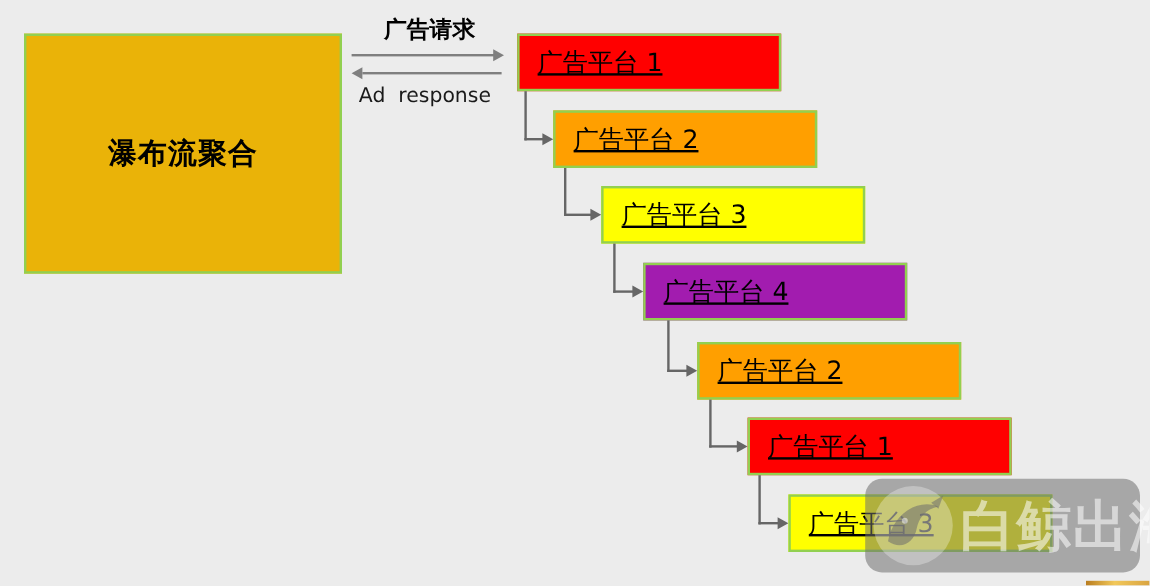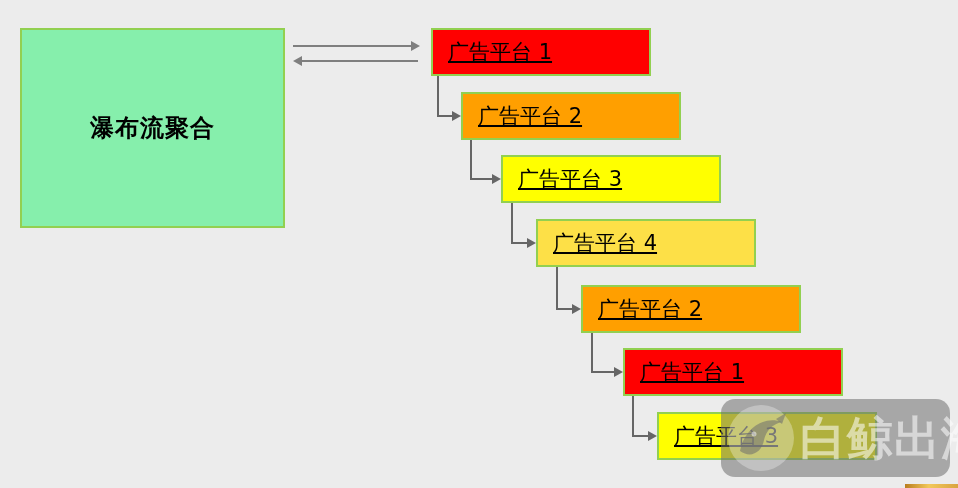--- a/index.html
+++ b/index.html
@@ -12,21 +12,21 @@
   body{
     width:958px;height:488px;overflow:hidden;
     font-family:"DejaVu Sans","Liberation Sans",sans-serif;
     background:var(--bg);
   }
   .stage{position:relative;width:958px;height:488px;background:var(--bg);overflow:hidden;}
 
   
   .agg{
     position:absolute;left:20px;top:28px;width:265px;height:200px;
-    background:#86efac;border:2px solid var(--border-green);box-sizing:border-box;
+    background:#eab308;border:2px solid var(--border-green);box-sizing:border-box;
     display:flex;align-items:center;justify-content:center;
   }
   .agg span{font-size:24px;font-weight:bold;color:#000;letter-spacing:1px;}
 
   
   .req-label{
     position:absolute;left:296px;top:12px;width:124px;text-align:center;
     font-size:19px;font-weight:bold;color:#000;white-space:pre;
   }
   .resp-label{
@@ -75,40 +75,42 @@
 </style>
 </head>
 <body>
 
 <div class="stage">
 
   <div class="agg">
     <span>瀑布流聚合</span>
   </div>
 
+  <div class="req-label">广告请求</div>
   <div class="hline" style="left:293px;top:45px;width:119px;"></div>
   <div class="tri-right" style="left:411px;top:41px;"></div>
 
   <div class="tri-left" style="left:293px;top:56px;"></div>
   <div class="hline" style="left:302px;top:60px;width:116px;"></div>
+  <div class="resp-label">Ad  response</div>
 
   <div id="cascade">
       <div class="pbox" style="left: 431px; top: 28px; background: rgb(255, 0, 0);"><span>广告平台 1</span></div>
       <div class="vline" style="left: 437px; top: 76px; height: 41px;"></div>
       <div class="chline" style="left: 437px; top: 115px; width: 16px;"></div>
       <div class="ctri" style="left: 452px; top: 111px;"></div>
       <div class="pbox" style="left: 461px; top: 92px; background: rgb(255, 159, 0);"><span>广告平台 2</span></div>
       <div class="vline" style="left: 470px; top: 140px; height: 40px;"></div>
       <div class="chline" style="left: 470px; top: 178px; width: 23px;"></div>
       <div class="ctri" style="left: 492px; top: 174px;"></div>
       <div class="pbox" style="left: 501px; top: 155px; background: rgb(255, 255, 0);"><span>广告平台 3</span></div>
       <div class="vline" style="left: 511px; top: 203px; height: 41px;"></div>
       <div class="chline" style="left: 511px; top: 242px; width: 17px;"></div>
       <div class="ctri" style="left: 527px; top: 238px;"></div>
-      <div class="pbox" style="left: 536px; top: 219px; background: #fde047;"><span>广告平台 4</span></div>
+      <div class="pbox" style="left: 536px; top: 219px; background: #a21caf;"><span>广告平台 4</span></div>
       <div class="vline" style="left: 556px; top: 267px; height: 43px;"></div>
       <div class="chline" style="left: 556px; top: 308px; width: 17px;"></div>
       <div class="ctri" style="left: 572px; top: 304px;"></div>
       <div class="pbox" style="left: 581px; top: 285px; background: rgb(255, 159, 0);"><span>广告平台 2</span></div>
       <div class="vline" style="left: 591px; top: 333px; height: 40px;"></div>
       <div class="chline" style="left: 591px; top: 371px; width: 24px;"></div>
       <div class="ctri" style="left: 614px; top: 367px;"></div>
       <div class="pbox" style="left: 623px; top: 348px; background: rgb(255, 0, 0);"><span>广告平台 1</span></div>
       <div class="vline" style="left: 632px; top: 396px; height: 41px;"></div>
       <div class="chline" style="left: 632px; top: 435px; width: 17px;"></div>

